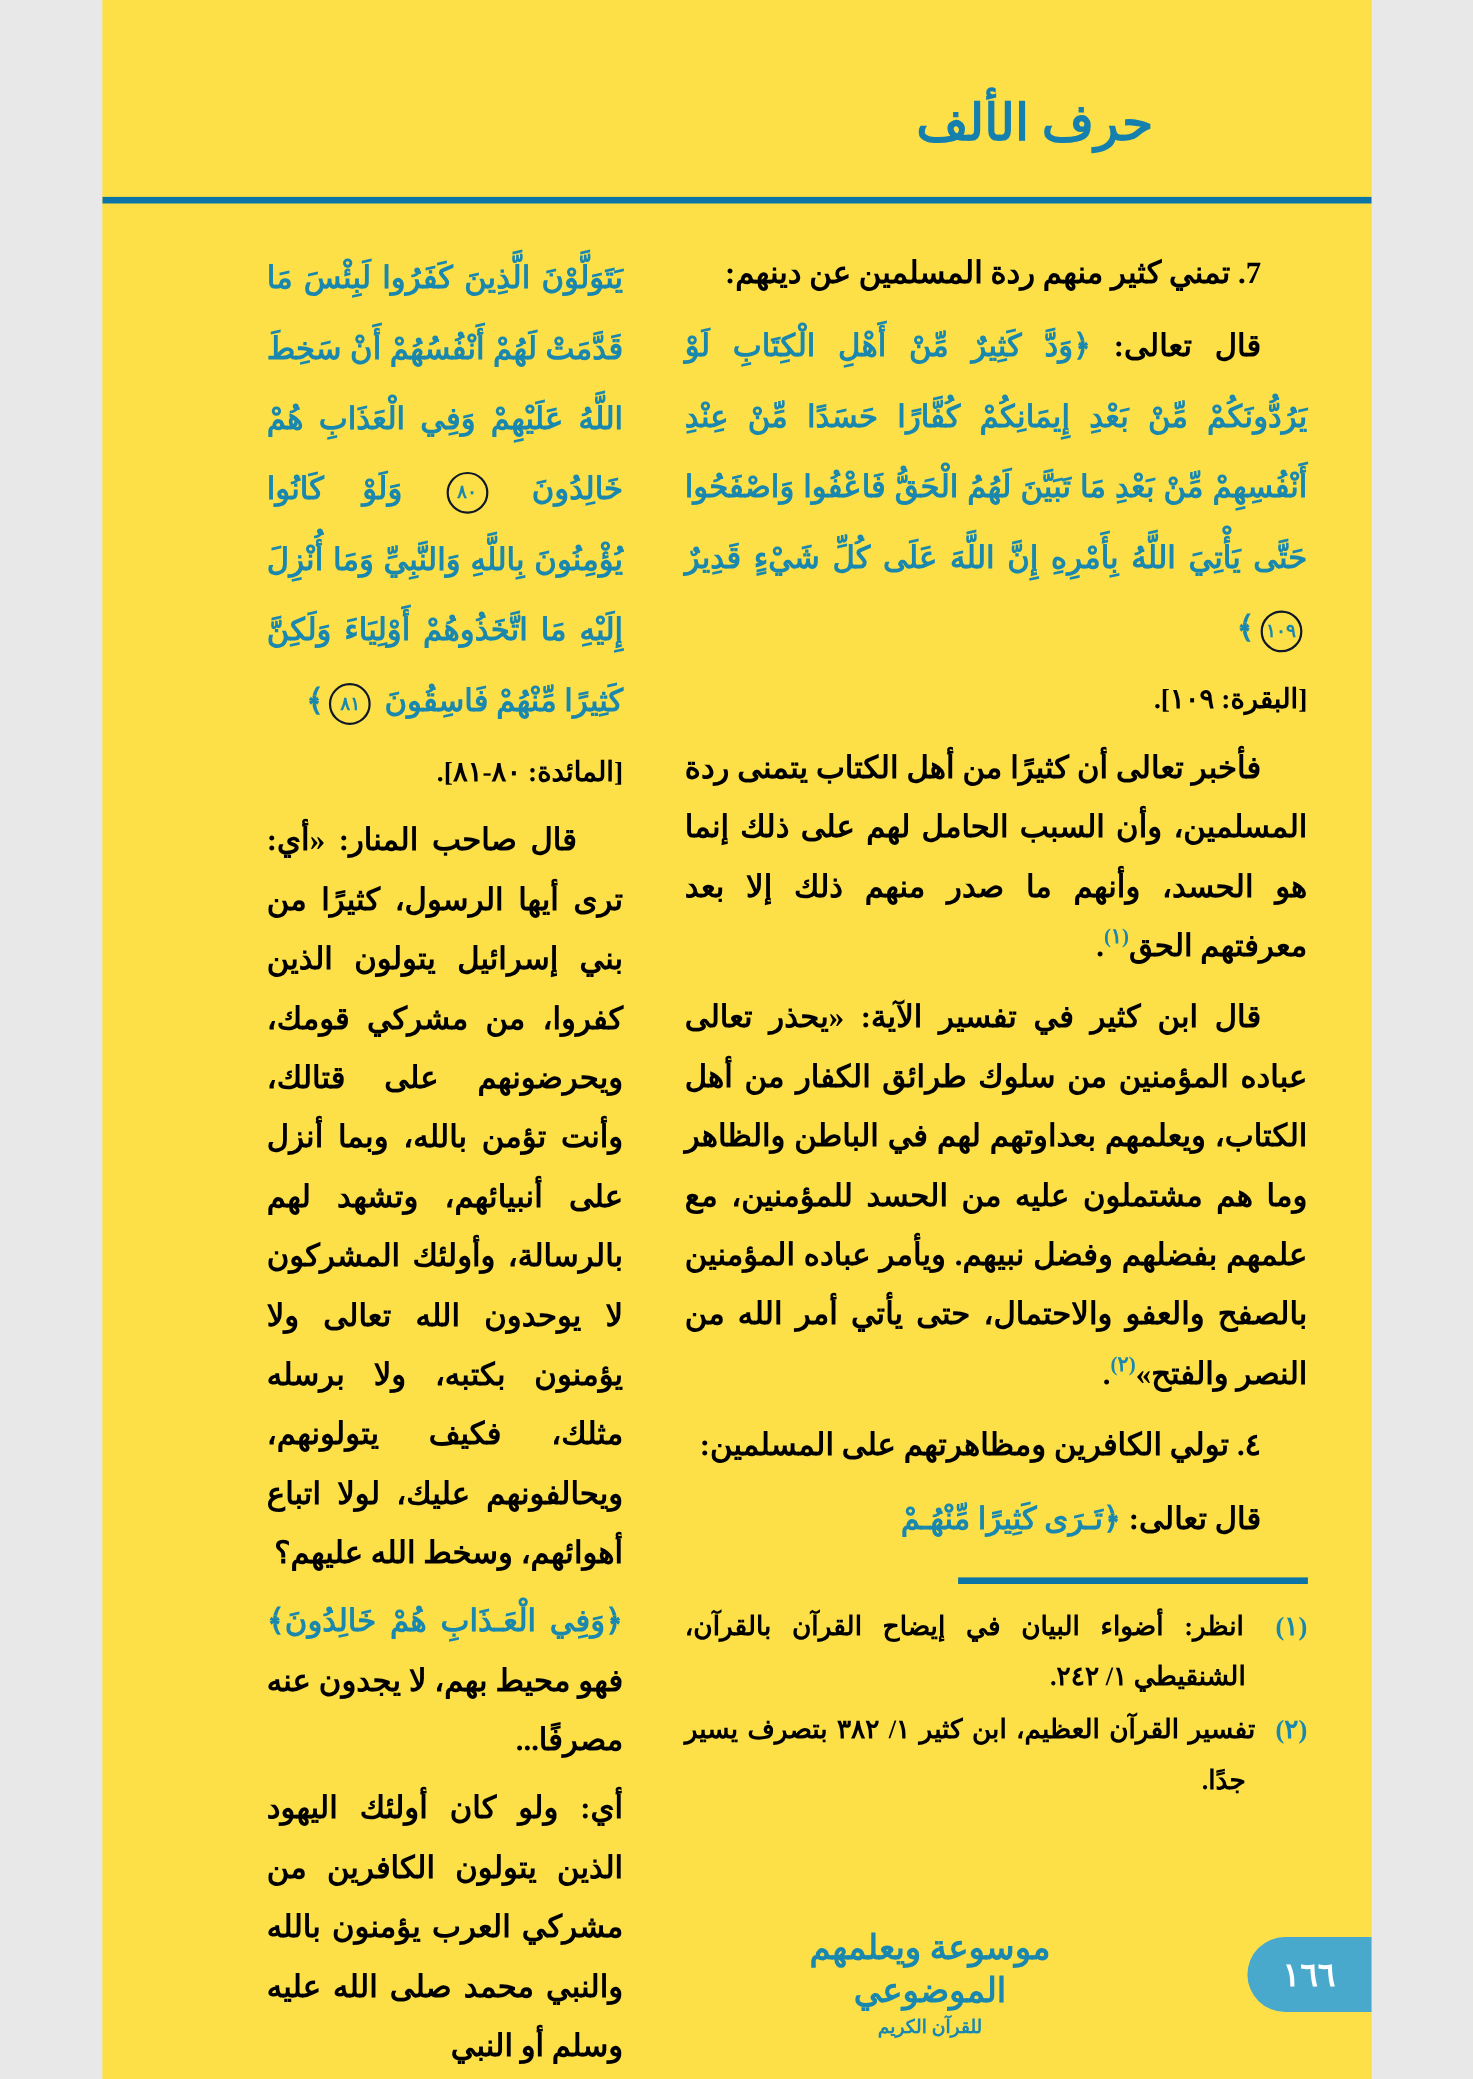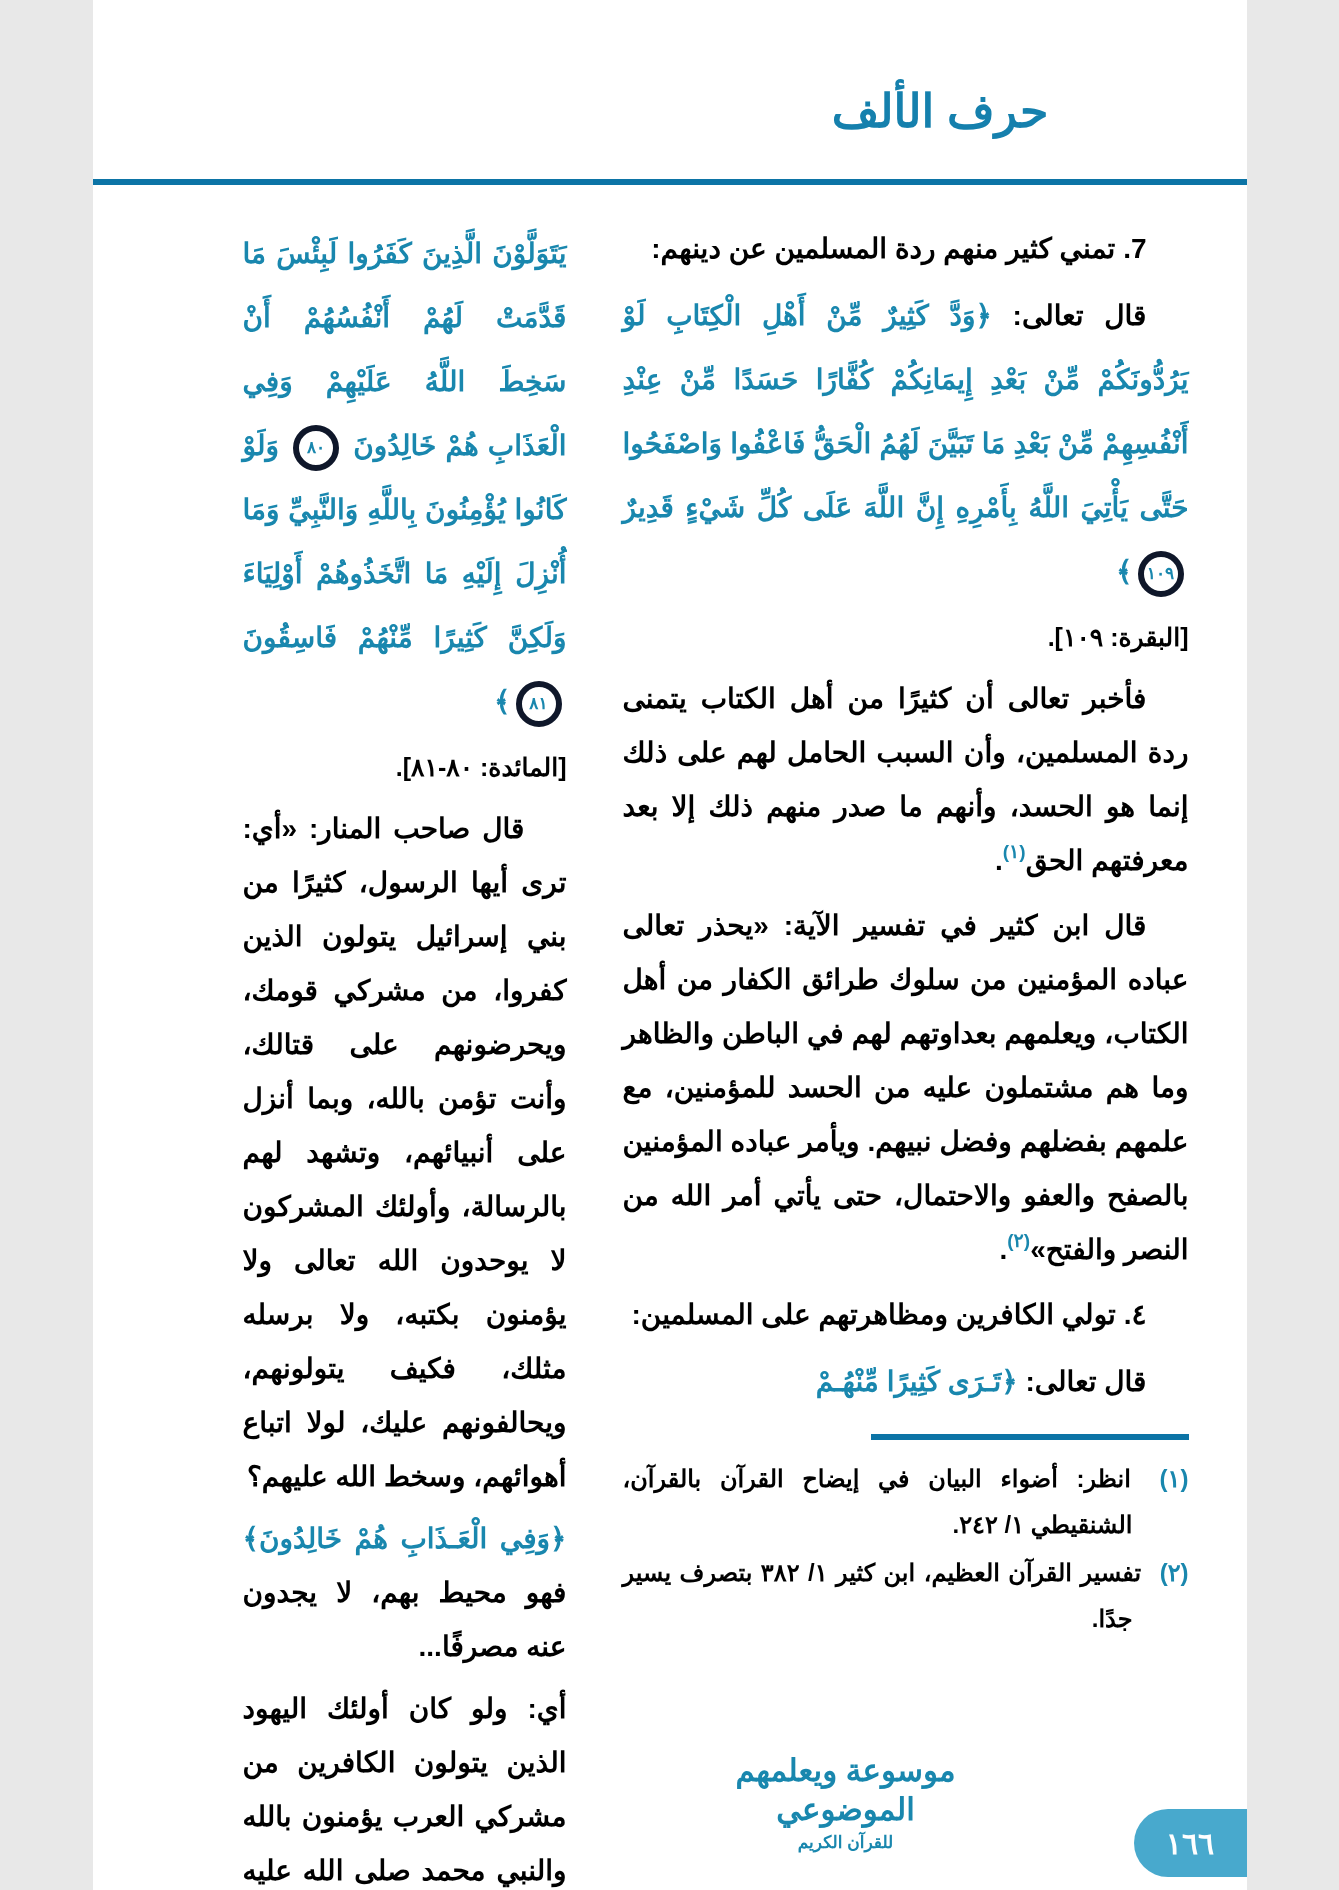--- a/index.html
+++ b/index.html
@@ -1,23 +1,23 @@
 <!DOCTYPE html>
 <html lang="ar" dir="rtl"><head>
 <meta charset="utf-8">
 <style>
   html,body{margin:0;padding:0;background:#e8e8e8;}
   .page{
     position:relative;
     width:1154px;height:1890px;
     margin:0 auto;
-    background:#ffffff;
+    background:#fde047;
     overflow:hidden;
     direction:rtl;
-    font-family:Liberation Sans, sans-serif;
+    font-family:Liberation Serif, serif;
     color:#000;
   }
   
   .header-title{
     position:absolute;top:84px;right:198px;
     font-size:46px;font-weight:bold;color:#1580ad;
     letter-spacing:-1px;
   }
   .header-rule{
     position:absolute;top:179px;left:0;right:0;height:6px;
@@ -41,21 +41,21 @@
   }
   .quran-block{
     font-size:28px;line-height:64px;font-weight:bold;
     color:#1987ae;text-align:justify;
   }
   .ref{
     font-size:25px;line-height:50px;font-weight:bold;margin-bottom:10px;
   }
   .ayah-num{
     display:inline-block;width:34px;height:34px;
-    border:6px solid #0f172a;border-radius:50%;
+    border:2px solid #0f172a;border-radius:50%;
     font-size:17px;line-height:34px;text-align:center;
     color:#1987ae;font-weight:bold;vertical-align:middle;
     margin:0 5px;text-indent:0;
   }
   .fn-sup{
     color:#1987ae;font-size:19px;font-weight:bold;
     position:relative;top:-12px;
   }
   
   .footnotes{margin-top:20px;}
@@ -73,21 +73,21 @@
   .footer-logo{
     position:absolute;top:1752px;right:278px;width:246px;
     text-align:center;color:#1987ae;line-height:1.25;
   }
   .footer-logo .l1{font-size:31px;font-weight:bold;letter-spacing:-1px;}
   .footer-logo .l2{font-size:17px;font-weight:bold;margin-top:2px;}
   .page-badge{
     position:absolute;top:1761px;right:0;width:113px;height:68px;
     background:#48a9cd;border-radius:34px 0 0 34px;
     display:flex;align-items:center;justify-content:center;
-    color:#ffffff;font-size:30px;font-weight:bold;margin-top:48px;
+    color:#ffffff;font-size:30px;font-weight:bold;
   }
 </style>
 </head>
 <body>
 
 <div class="page">
 
   <div class="header-title">حرف الألف</div>
   <div class="header-rule"></div>
 

